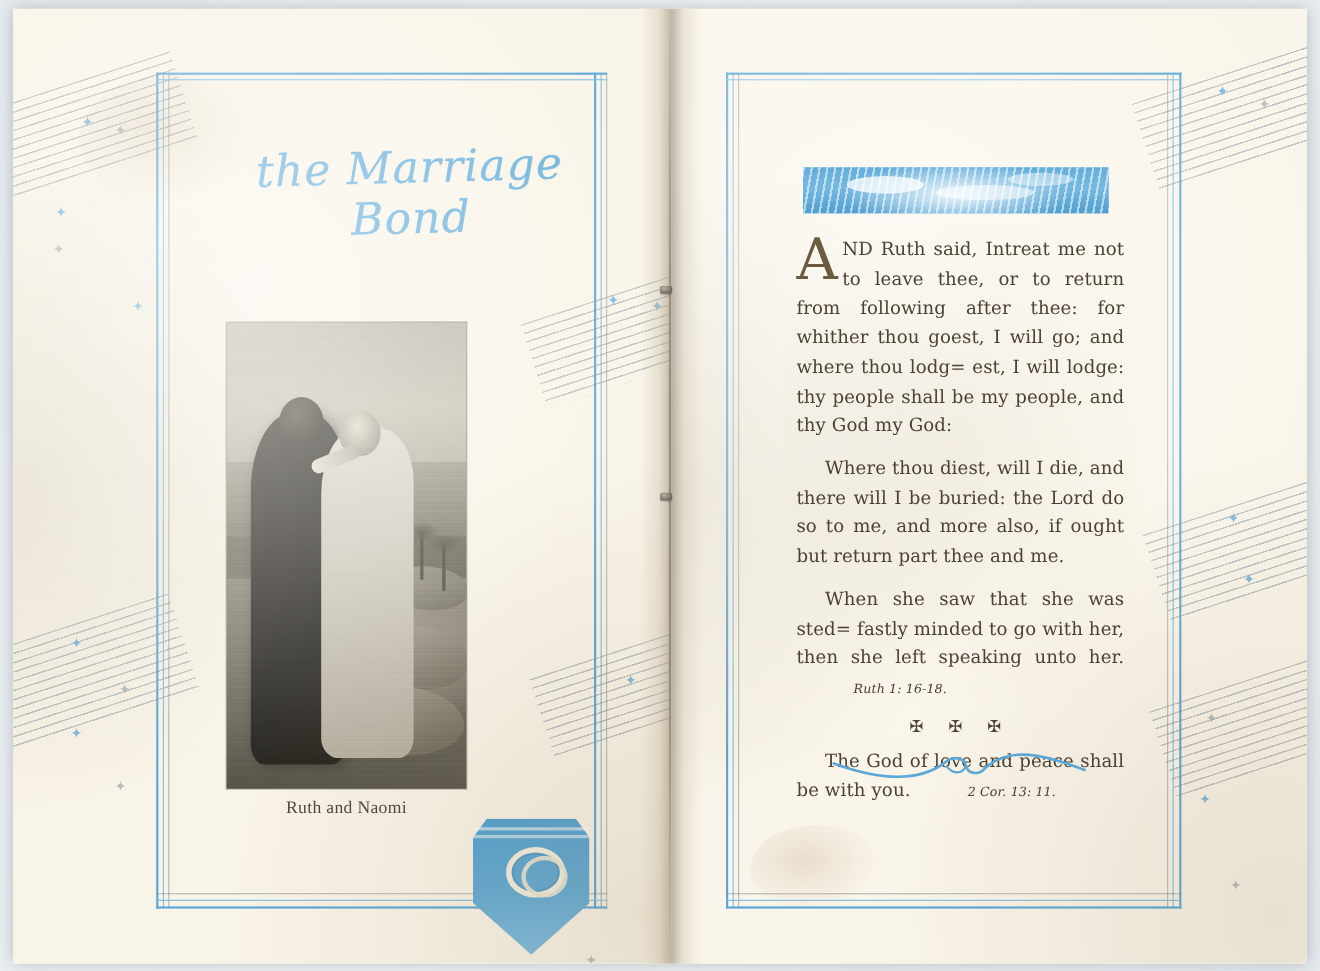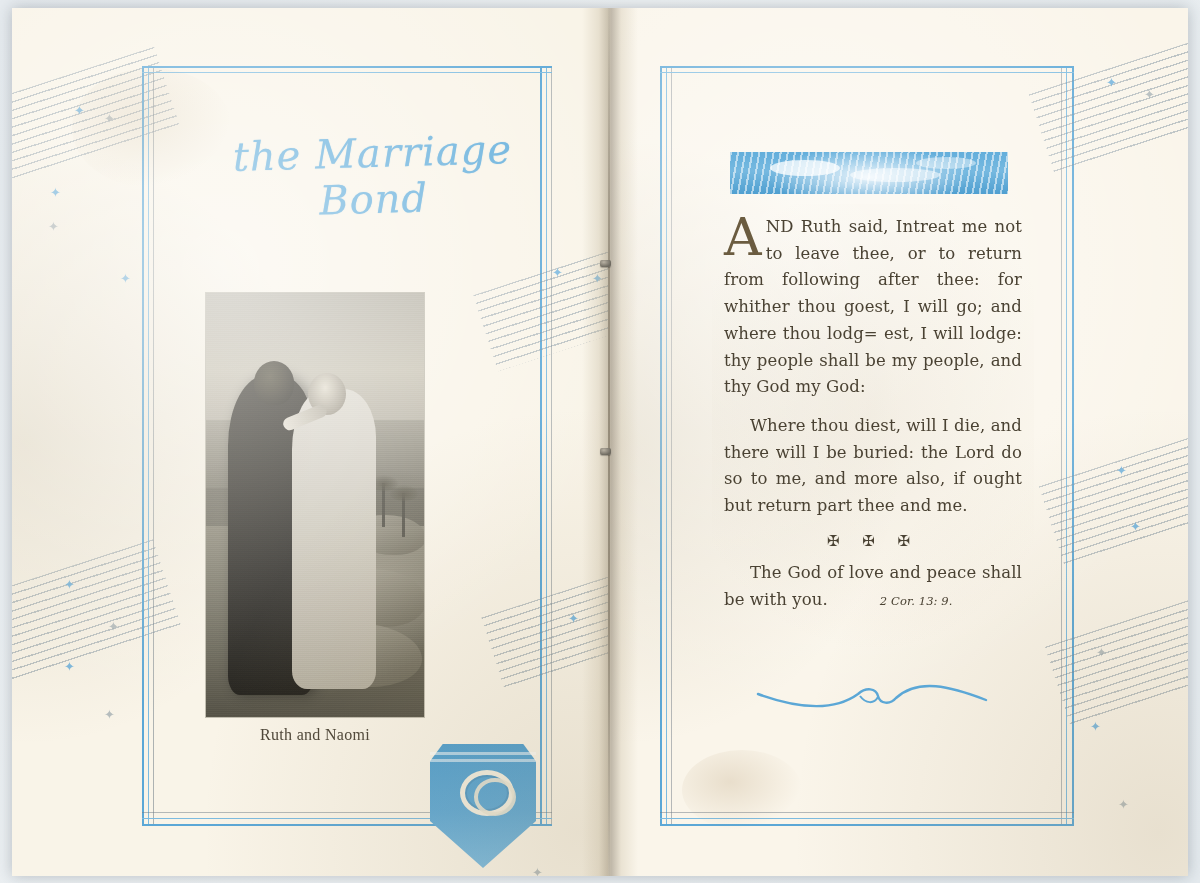--- a/index.html
+++ b/index.html
@@ -480,23 +480,26 @@
       <div class="cloud" style="left:40px; top:8px;  width:70px; height:16px;"></div>
       <div class="cloud" style="left:120px; top:16px; width:90px; height:14px; opacity:.7;"></div>
       <div class="cloud" style="left:186px; top:5px;  width:60px; height:12px; opacity:.6;"></div>
     </div>
 
     <div class="scripture">
       <p>
         <span class="dropcap">A</span><span>ND Ruth said, Intreat me not to leave thee, or to return from following after thee: for whither thou goest, I will go; and where thou lodg= est, I will lodge: thy people shall be my people, and thy God my God:</span>
       </p>
       <p class="indent">Where thou diest, will I die, and there will I be buried: the Lord do so to me, and more also, if ought but return part thee and me.</p>
+      <p class="indent">
+        <span>When she saw that she was sted= fastly minded to go with her, then she left speaking unto her.</span><span class="ref ref-right">Ruth 1: 16-18.</span>
+      </p>
       <div class="crosses">✠ ✠ ✠</div>
       <p class="indent">
-        <span>The God of love and peace shall be with you.</span><span class="ref ref-right">2 Cor. 13: 9.</span>
+        <span>The God of love and peace shall be with you.</span><span class="ref ref-right">2 Cor. 13: 11.</span>
       </p>
     </div>
 
     <div class="flourish">
       <svg viewBox="0 0 236 34" width="236" height="34" aria-hidden="true">
         <path d="M4 14 C 48 30, 82 30, 104 14 C 112 7, 122 8, 124 16 C 126 24, 136 25, 142 18 C 164 -2, 196 6, 232 20" fill="none" stroke="#5ba7d6" stroke-width="2.4" stroke-linecap="round"></path>
         <path d="M106 16 C 112 24, 120 24, 124 17" fill="none" stroke="#5ba7d6" stroke-width="2"></path>
       </svg>
     </div>
 

